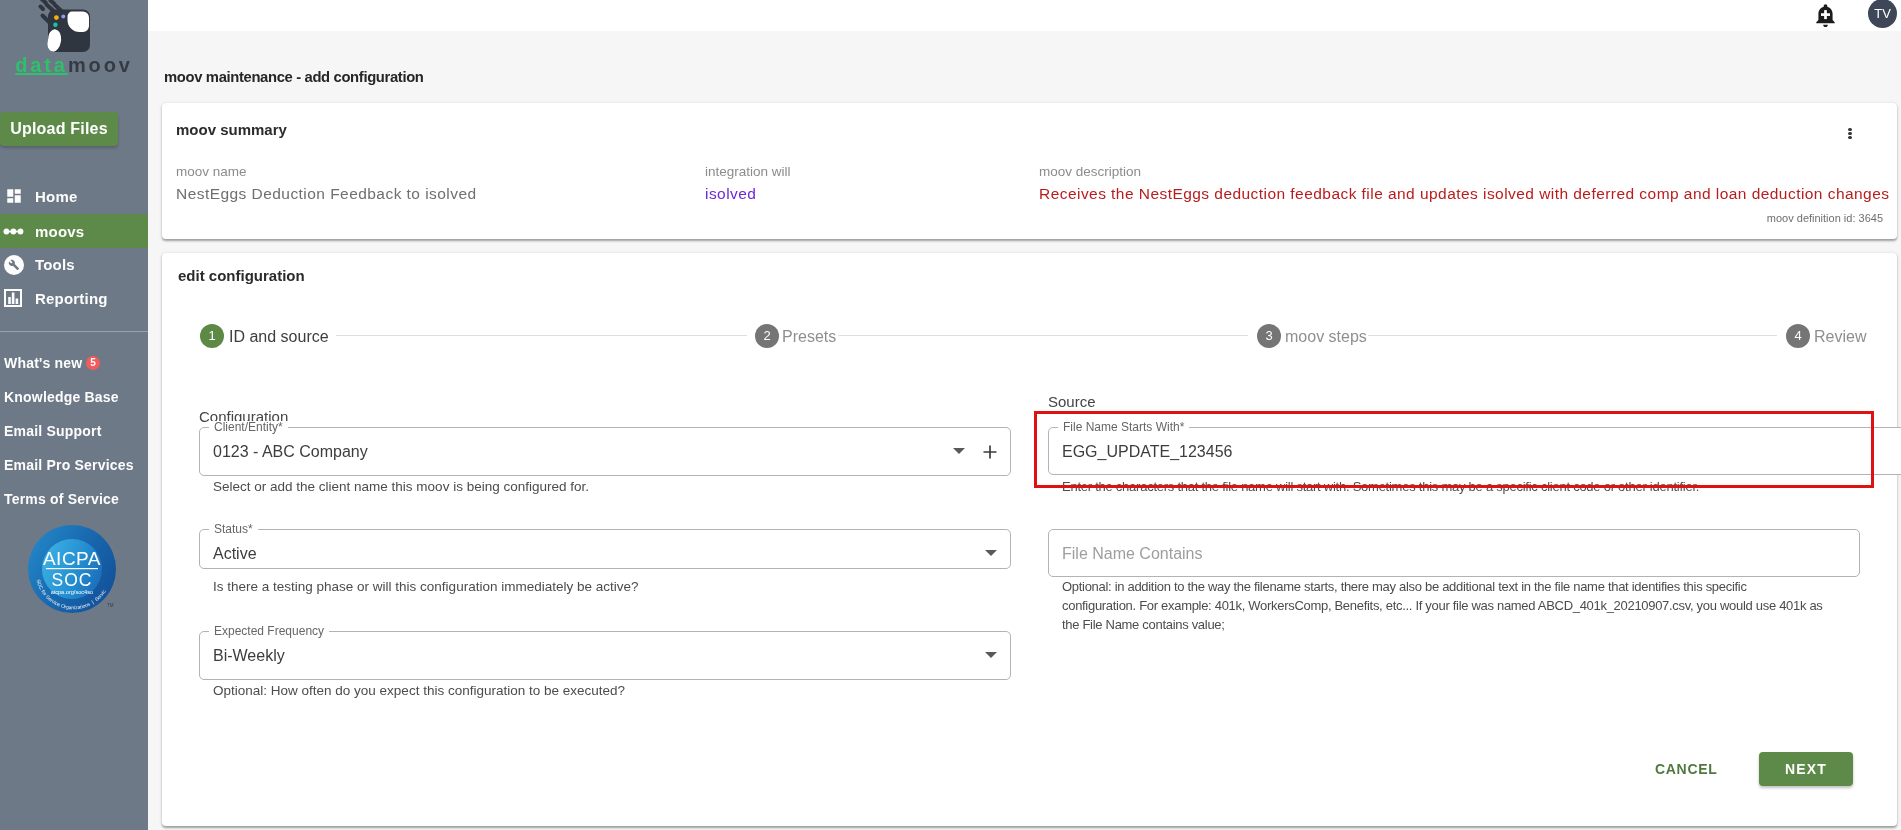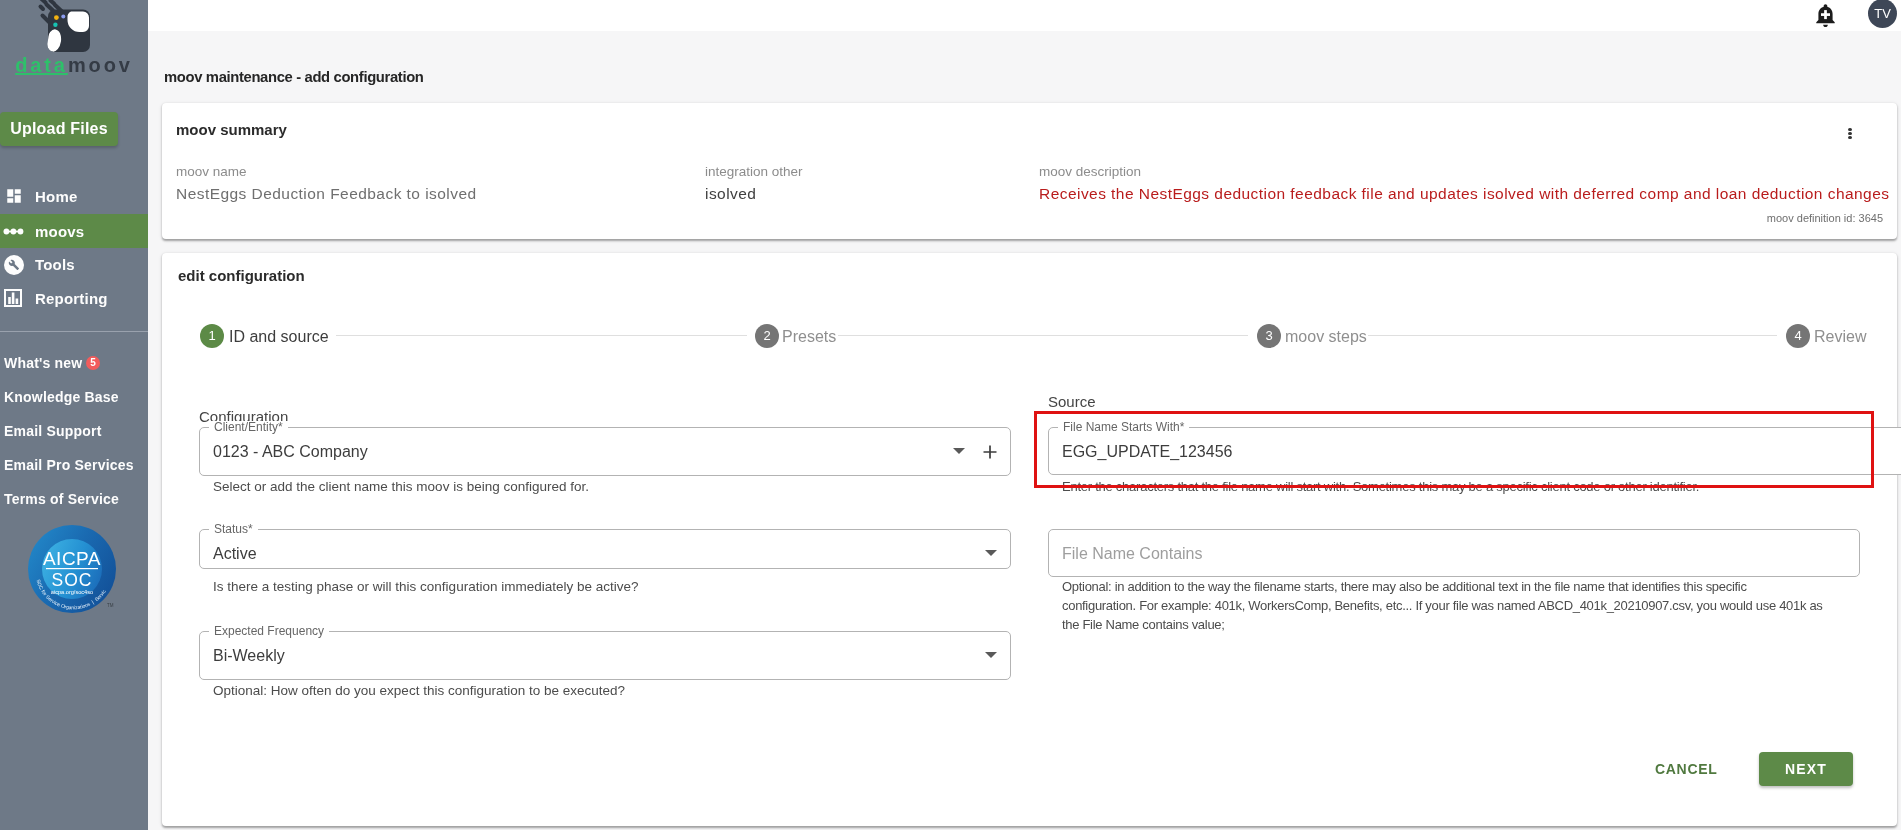--- a/index.html
+++ b/index.html
@@ -34,25 +34,25 @@
 <div class="abs" style="left:164px;top:68px;font-size:14.8px;font-weight:bold;color:#262626;line-height:18px;letter-spacing:-0.35px;">moov maintenance - add configuration</div>
 
 <div class="card" style="left:162px;top:103px;width:1735px;height:136px;"></div>
 <div class="abs" style="left:176px;top:121px;font-size:15px;font-weight:bold;color:#2b2b2b;line-height:17px;">moov summary</div>
 
 <div class="abs" style="left:1848px;top:128px;width:3.5px;height:3px;border-radius:50%;background:#333;"></div>
 <div class="abs" style="left:1848px;top:132px;width:3.5px;height:3px;border-radius:50%;background:#333;"></div>
 <div class="abs" style="left:1848px;top:136px;width:3.5px;height:3px;border-radius:50%;background:#333;"></div>
 
 <div class="abs" style="left:176px;top:164px;font-size:13.5px;color:#8c8c8c;line-height:16px;">moov name</div>
-<div class="abs" style="left:705px;top:164px;font-size:13.5px;color:#8c8c8c;line-height:16px;">integration other</div>
+<div class="abs" style="left:705px;top:164px;font-size:13.5px;color:#8c8c8c;line-height:16px;">integration will</div>
 <div class="abs" style="left:1039px;top:164px;font-size:13.5px;color:#8c8c8c;line-height:16px;">moov description</div>
 
 <div class="abs" style="left:176px;top:185px;font-size:15.5px;color:#6f6f6f;line-height:18px;letter-spacing:0.45px;">NestEggs Deduction Feedback to isolved</div>
-<div class="abs" style="left:705px;top:185px;font-size:15.5px;color:#404040;line-height:18px;letter-spacing:0.45px;">isolved</div>
+<div class="abs" style="left:705px;top:185px;font-size:15.5px;color:#6d28d9;line-height:18px;letter-spacing:0.45px;">isolved</div>
 <div class="abs" style="left:1039px;top:185px;font-size:15.5px;color:#b91c1c;line-height:18px;letter-spacing:0.45px;">Receives the NestEggs deduction feedback file and updates isolved with deferred comp and loan deduction changes</div>
 <div class="abs" style="right:18px;top:212px;font-size:11px;color:#6f6f6f;line-height:13px;">moov definition id: 3645</div>
 
 <div class="card" style="left:162px;top:253px;width:1735px;height:573px;"></div>
 <div class="abs" style="left:178px;top:267px;font-size:15px;font-weight:bold;color:#2b2b2b;line-height:17px;">edit configuration</div>
 
 <div class="stepc" style="left:200px;top:324px;background:#5c8a46;">1</div>
 <div class="steplbl" style="left:229px;top:328px;color:#3d3d3d;">ID and source</div>
 <div class="stepline" style="left:336px;width:411px;"></div>
 <div class="stepc" style="left:755px;top:324px;background:#757575;">2</div>

